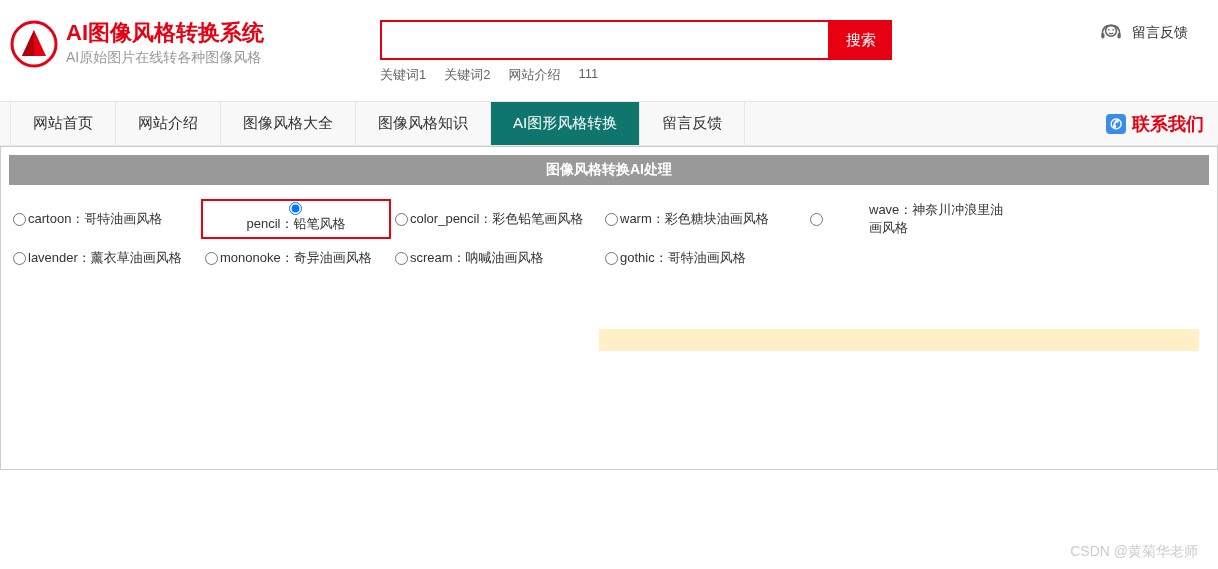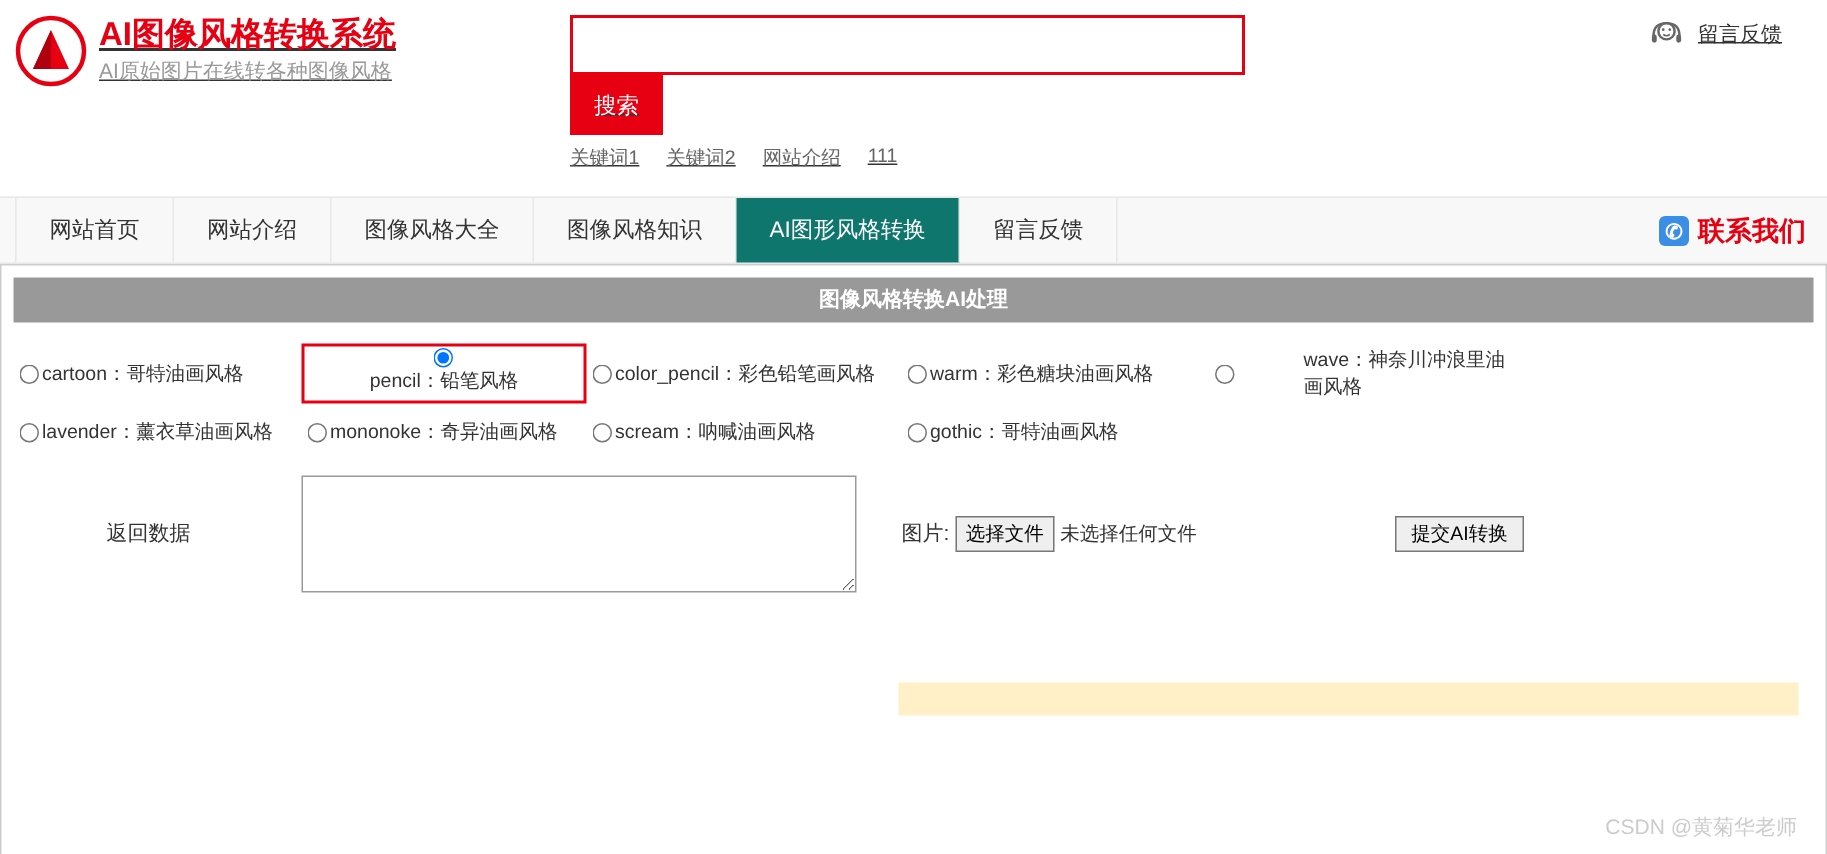--- a/index.html
+++ b/index.html
@@ -1,24 +1,24 @@
 <!DOCTYPE html>
 <html><head>
   <meta charset="utf-8">
   <style>
     * { margin: 0; padding: 0; box-sizing: border-box; }
     body { font-family: "Microsoft YaHei", Arial, sans-serif; font-size: 14px; background: #fff; color: #333; width: 1218px; }
-    .header { display: flex; align-items: flex-start; padding: 10px 10px 5px 10px; text-decoration: underline; }
+    .header { display: flex; align-items: flex-start; padding: 20px 10px 5px 10px; }
     .logo-area { display: flex; align-items: flex-start; gap: 8px; width: 370px; }
     .logo-icon { width: 48px; height: 48px; flex-shrink: 0; }
     .logo-text { display: flex; flex-direction: column; }
     .logo-title { color: #e60012; font-size: 22px; font-weight: bold; line-height: 1.2; }
     .logo-sub { color: #999; font-size: 14px; line-height: 1.4; margin-top: 2px; }
     .search-area { display: flex; flex-direction: column; }
-    .search-row { display: flex; flex-direction: column; }
+    .search-row { display: flex; }
     .search-input { width: 450px; height: 40px; border: 2px solid #e60012; padding: 0 8px; font-size: 14px; outline: none; }
     .search-btn { width: 62px; height: 40px; background: #e60012; color: #fff; border: none; font-size: 15px; cursor: pointer; }
     .keywords { display: flex; gap: 18px; margin-top: 6px; color: #666; font-size: 13px; }
     .feedback-area { margin-left: auto; display: flex; align-items: center; gap: 8px; cursor: pointer; padding-right: 20px; }
     .nav { display: flex; align-items: center; border-top: 1px solid #e8e8e8; border-bottom: 1px solid #e8e8e8; background: #f8f8f8; margin-top: 12px; padding-left: 10px; }
     .nav-item { padding: 12px 22px; font-size: 15px; color: #333; cursor: pointer; border-right: 1px solid #e8e8e8; }
     .nav-item:first-child { border-left: 1px solid #e8e8e8; }
     .nav-item.active { background: #0f766e; color: #fff; }
     .contact-us { margin-left: auto; display: flex; align-items: center; gap: 6px; color: #e60012; font-size: 18px; font-weight: bold; padding-right: 14px; cursor: pointer; }
     .content-wrap { border: 1px solid #ccc; padding: 8px; }
@@ -135,28 +135,18 @@
         <input type="radio" name="style" style="">
         <span>scream：呐喊油画风格</span>
       </label>
       <label class="style-cell c4">
         <input type="radio" name="style" style="">
         <span>gothic：哥特油画风格</span>
       </label>
     </div>
   </div>
 
-  <div class="form-row">
-    <div class="return-label">返回数据</div>
-    <textarea class="return-text" style=""></textarea>
-    <div class="img-section">
-      <span>图片:</span>
-      <button class="file-btn">选择文件</button>
-      <span class="no-file">未选择任何文件</span>
-    </div>
-    <button class="submit-btn">提交AI转换</button>
-  </div>
 
   <div class="result-bar"></div>
   <div class="spacer-bottom"></div>
 </div>
 
 <div class="watermark">CSDN @黄菊华老师</div>
 
 </body></html>

